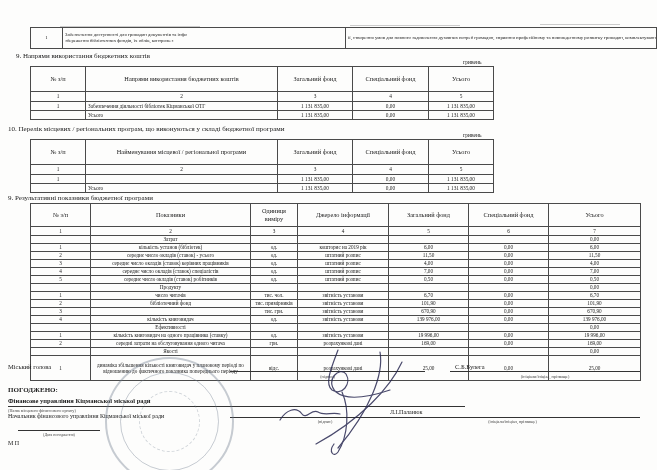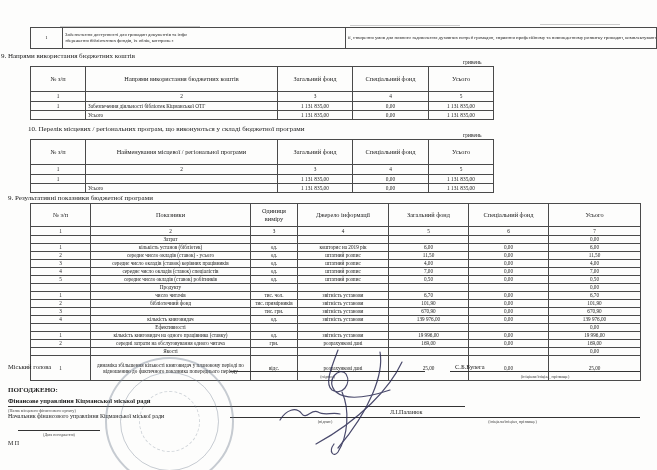--- a/index.html
+++ b/index.html
@@ -64,21 +64,21 @@
       <td>1</td>
       <td class="txt">
         <div>Забезпечення доступності для громадян  документів та інфо</div>
         <div>збереження бібліотечних фондів, їх облік, контроль з</div>
       </td>
       <td class="cont">ії, створення умов для повного задоволення духовних потреб громадян, сприяння професійному та повсякденному розвитку громадян, комплектування та</td>
     </tr>
   </tbody>
     </table>
 
-  <div class="sec-title" style="left:1px;top:52px;text-align:right;">9. Напрями використання бюджетних коштів</div>
+  <div class="sec-title" style="left:16px;top:52px;text-align:right;">9. Напрями використання бюджетних коштів</div>
   <div class="unit-note" style="left:463px;top:59px;">гривень</div>
   <table class="doc t5" style="left:30px;top:66px;width:463px;">
     <colgroup>
         <col style="width:55px">
         <col style="width:192px">
         <col style="width:75px">
         <col style="width:76px">
         <col style="width:65px">
       </colgroup>
     <thead>
@@ -108,21 +108,21 @@
         <tr>
           <td></td>
           <td class="lbl b">Усього</td>
           <td class="b">1 131 835,00</td>
           <td class="b">0,00</td>
           <td class="b">1 131 835,00</td>
         </tr>
       </tbody>
   </table>
 
-  <div class="sec-title" style="left:8px;top:125px;margin-left:20px;">10. Перелік місцевих / регіональних програм, що виконуються у складі бюджетної програми</div>
+  <div class="sec-title" style="left:8px;top:125px;">10. Перелік місцевих / регіональних програм, що виконуються у складі бюджетної програми</div>
   <div class="unit-note" style="left:463px;top:132px;">гривень</div>
   <table class="doc t5" style="left:30px;top:139px;width:463px;">
     <colgroup>
         <col style="width:55px">
         <col style="width:192px">
         <col style="width:75px">
         <col style="width:76px">
         <col style="width:65px">
       </colgroup>
     <thead>

